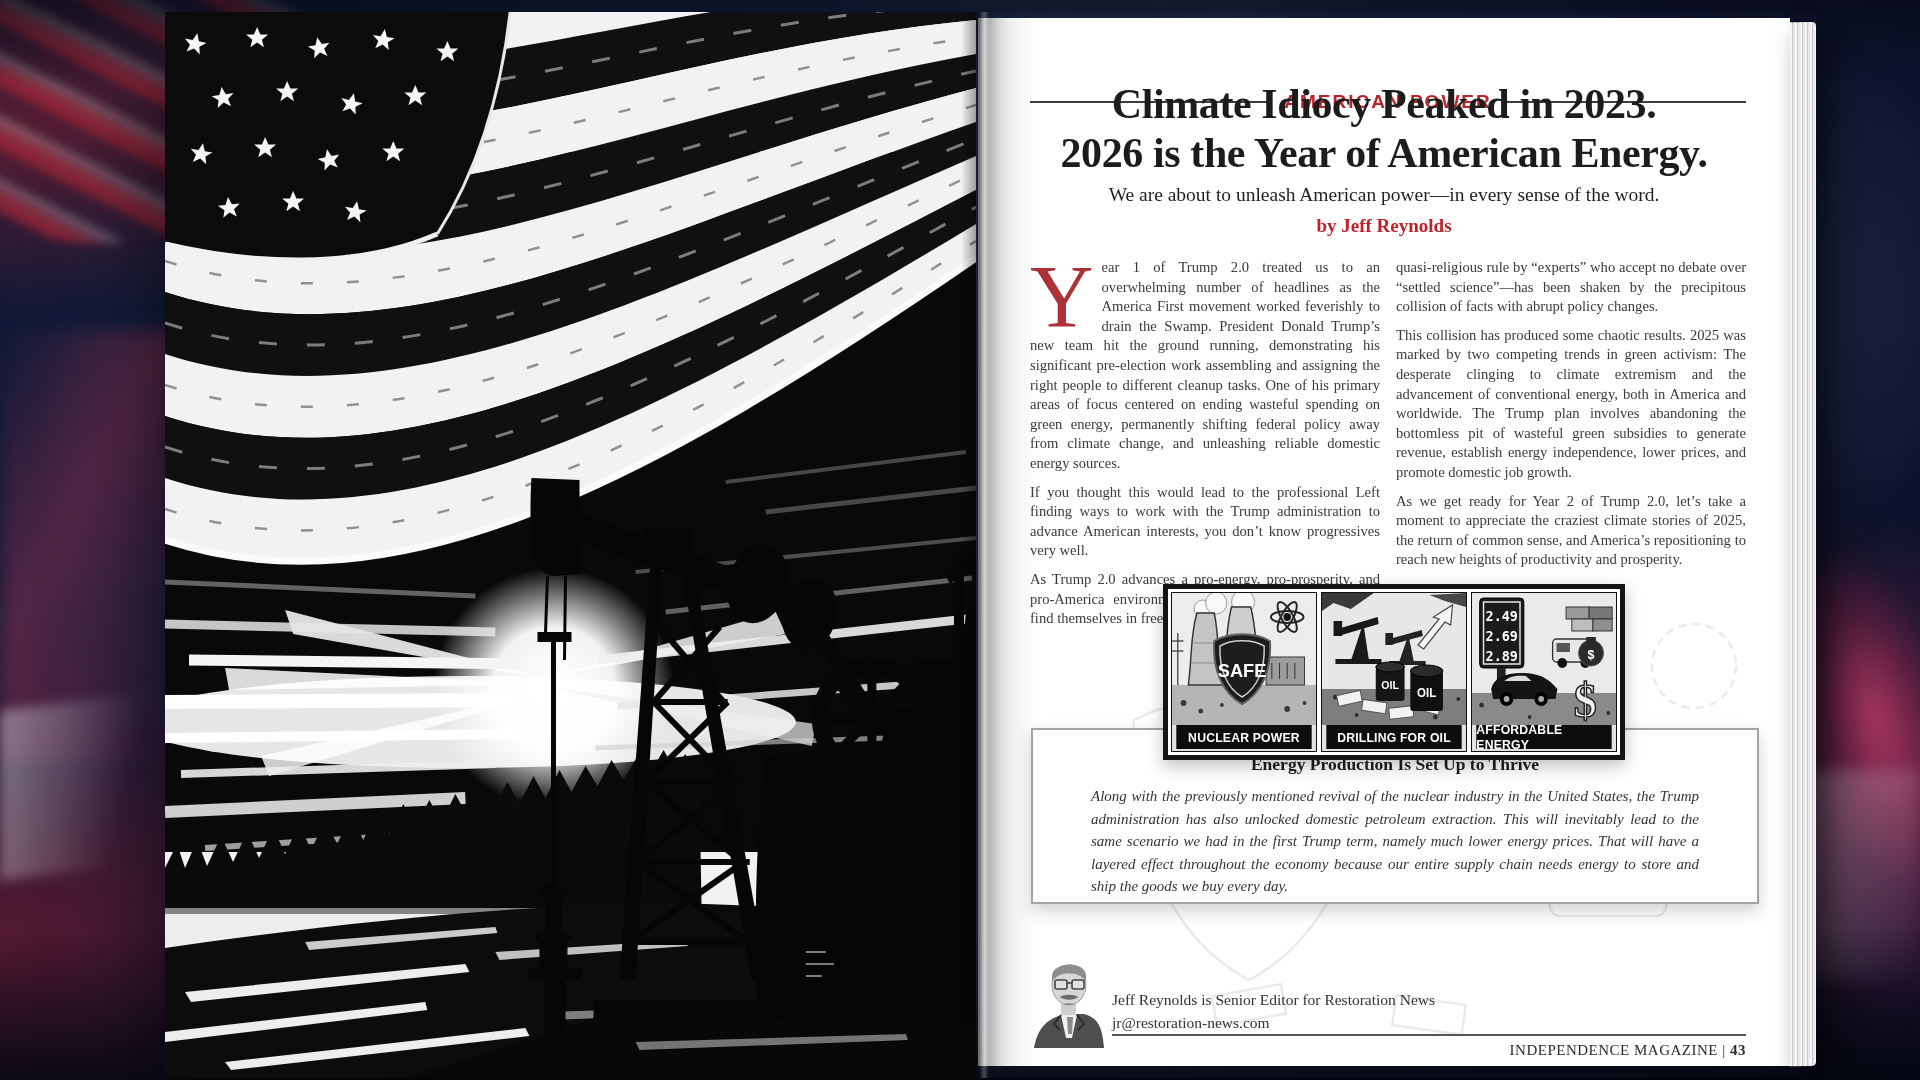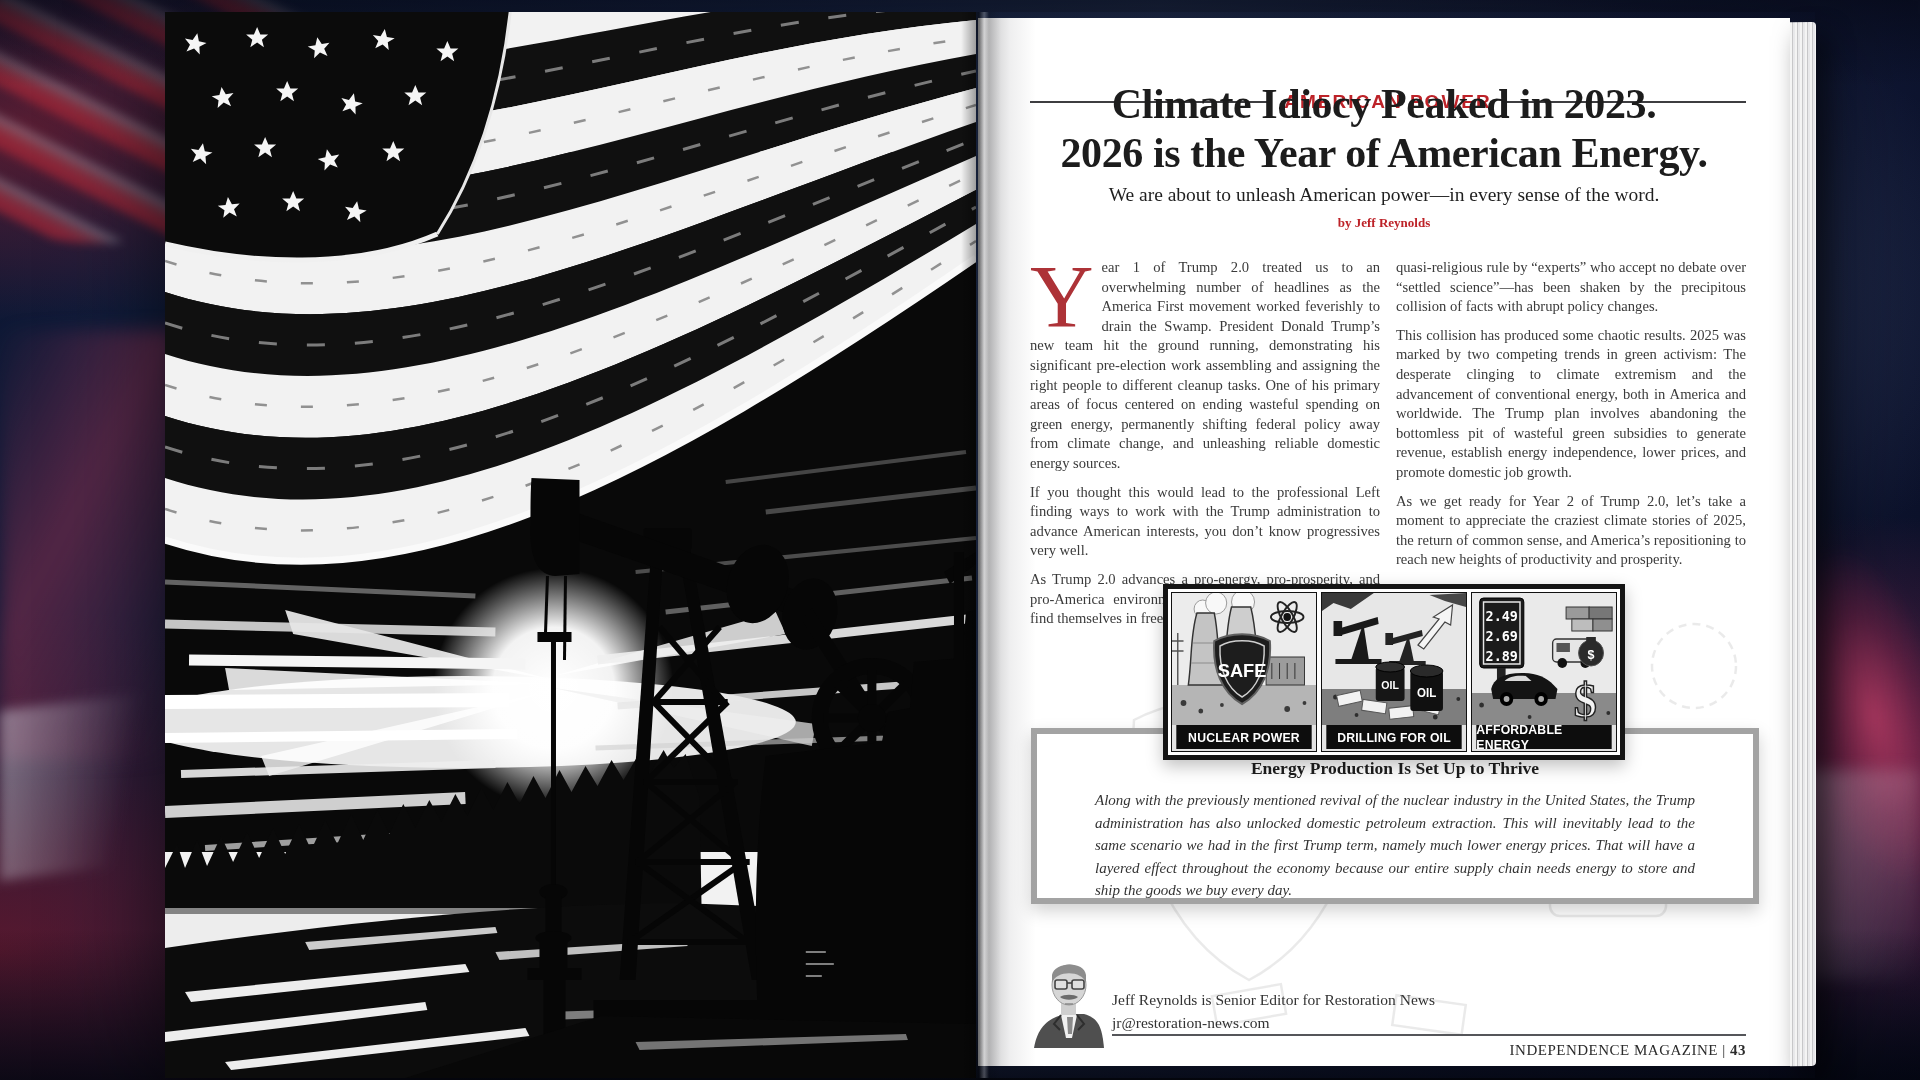--- a/index.html
+++ b/index.html
@@ -50,38 +50,38 @@
   
   .kicker-row{position:absolute;left:52px;right:44px;top:36px;display:flex;align-items:center;gap:14px;z-index:2;margin-top:37px;}
   .kicker-rule{flex:1;height:2px;background:#3d3d40;}
   .kicker{font-family:"Liberation Sans",sans-serif;font-weight:bold;font-size:19px;
           letter-spacing:2px;color:#bd2228;}
   .title{position:absolute;left:0;right:0;top:62px;text-align:center;z-index:2;
          font-weight:bold;font-size:42px;line-height:49px;color:#1c1c1c;letter-spacing:-.4px;}
   .standfirst{position:absolute;left:0;right:0;top:166px;text-align:center;z-index:2;
          font-size:19.5px;color:#1f1f1f;}
   .byline{position:absolute;left:0;right:0;top:197px;text-align:center;z-index:2;
-         font-size:13px;font-weight:bold;color:#bd2228;}
+         font-size:19px;font-weight:bold;color:#bd2228;}
   .columns{position:absolute;left:52px;top:240px;width:716px;display:flex;gap:16px;z-index:2;}
   .col{width:350px;font-size:14.6px;line-height:19.6px;color:#3a3a3a;text-align:justify;}
   .col p{margin:0 0 9px 0;}
   .dropcap{float:left;font-size:88px;line-height:70px;padding:4px 8px 0 0;color:#ad3237;font-weight:normal;}
   
   .watermark{position:absolute;left:16px;top:552px;width:780px;height:480px;opacity:.13;z-index:0;}
   
   .triptych{position:absolute;left:185px;top:566px;width:462px;height:176px;z-index:3;
      background:#fff;border:5px solid #141414;padding:3px;display:flex;gap:4px;box-sizing:border-box;
      box-shadow:0 6px 16px rgba(0,0,0,.25);}
   .panel{width:146px;display:flex;flex-direction:column;border:1.5px solid #111;box-sizing:border-box;background:#e3e3e3;}
   .panel svg{display:block;width:100%;height:132px;}
   .panel-caption{height:24px;background:#0d0d0d;color:#fff;display:flex;align-items:center;justify-content:center;
      font-family:"Liberation Sans",sans-serif;font-weight:bold;font-size:13px;letter-spacing:.2px;transform:scaleX(.94);}
   
   .callout{position:absolute;left:53px;top:710px;width:728px;height:176px;z-index:2;box-sizing:border-box;
-     background:#fff;border:6px solid #a3a3a3;box-shadow:0 7px 16px rgba(0,0,0,.18);
+     background:#fff;border:2px solid #a3a3a3;box-shadow:0 7px 16px rgba(0,0,0,.18);
      padding:24px 58px 0 58px;}
   .callout h3{margin:0 0 10px 0;text-align:center;font-size:17.5px;color:#1d1d1d;}
   .callout p{margin:0;font-size:15px;line-height:22.5px;color:#333;text-align:justify;font-style:italic;}
   
   .bio-avatar{position:absolute;left:50px;top:934px;width:80px;height:96px;z-index:2;}
   .bio-text{position:absolute;left:134px;top:970px;z-index:2;font-size:15.5px;line-height:23px;color:#333;}
   .bio-rule{position:absolute;left:134px;right:44px;top:1016px;height:2px;background:#55565a;z-index:2;}
   .footer{position:absolute;right:44px;top:1024px;z-index:2;font-size:15px;letter-spacing:.5px;color:#2b2b2b;}
   .footer .pg{font-weight:bold;margin-top:41px;}
 </style>

